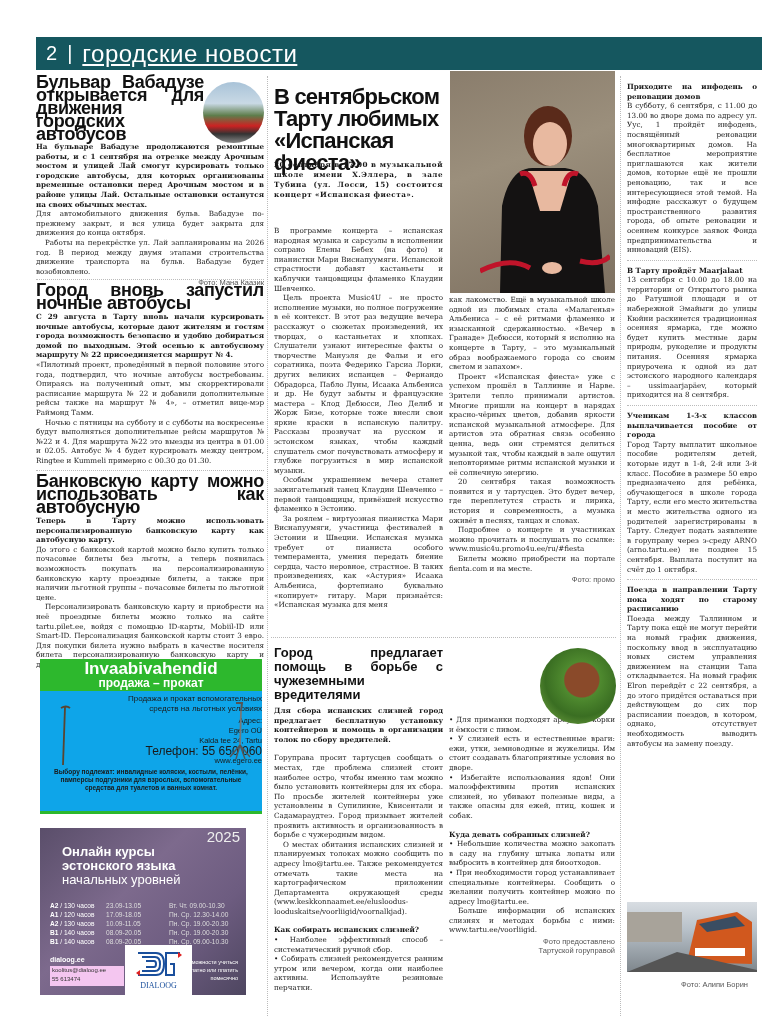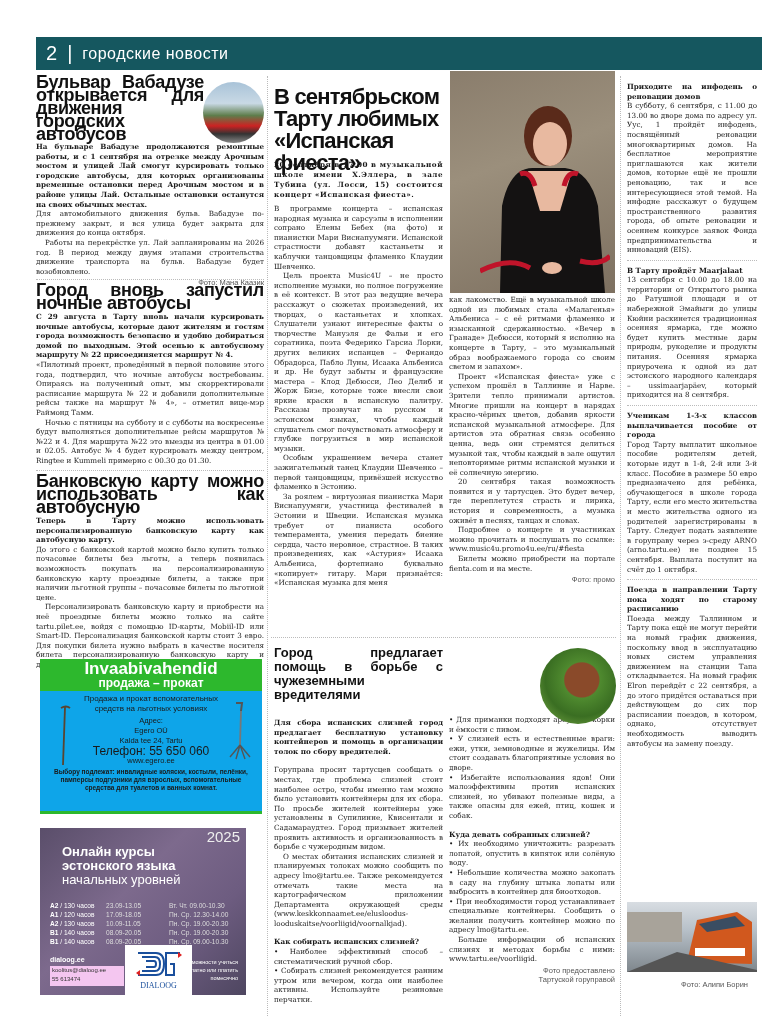--- a/index.html
+++ b/index.html
@@ -1,36 +1,36 @@
 <!DOCTYPE html>
 <html><head>
 <meta charset="utf-8">
 <style>
   html,body{margin:0;padding:0;background:#fff;}
   body{width:767px;height:1024px;position:relative;overflow:hidden;font-family:"DejaVu Serif",serif;color:#1a1a1a;}
   .header{position:absolute;left:36px;top:37px;width:726px;height:33px;background:#15575f;color:#fff;display:flex;align-items:center;}
   .header .num{font-family:"Liberation Sans",sans-serif;font-size:20px;margin-left:10px;}
   .header .bar{font-family:"Liberation Sans",sans-serif;font-size:20px;margin:0 10px;font-weight:300;}
-  .header .sec{font-family:"Liberation Sans",sans-serif;font-size:16px;letter-spacing:0.5px;}
+  .header .sec{font-family:"Liberation Sans",sans-serif;font-size:24px;letter-spacing:0.5px;text-decoration:underline;}
   .col{position:absolute;font-size:7.2px;line-height:9.6px;text-align:justify;}
   .col p{margin:0;}
   .ind{text-indent:9px;}
   .hl{font-family:"Liberation Sans",sans-serif;font-weight:bold;font-stretch:condensed;color:#111;}
   .h1{font-size:18px;line-height:13px;letter-spacing:-0.3px;}
   .big{font-size:22px;line-height:22px;letter-spacing:-0.8px;}
   .credit{font-family:"Liberation Sans",sans-serif;font-size:7.5px;color:#555;text-align:right;margin-top:2px;}
   .b{font-weight:bold;}
   .divider{position:absolute;border-left:1px dotted #bbb;}
   .hdivider{position:absolute;border-top:1px dotted #bbb;}
   .circle{border-radius:50%;overflow:hidden;}
   .ad1{position:absolute;left:40px;top:659px;width:222px;height:155px;background:#0ea5e9;font-family:"Liberation Sans",sans-serif;text-align:center;}
   .ad1 .top{background:#2db82d;color:#fff;height:32px;}
   .ad1 .t1{font-size:17px;font-weight:bold;line-height:19px;}
   .ad1 .t2{font-size:12px;font-weight:bold;line-height:11px;}
-  .ad1 .line{font-size:8px;line-height:10px;}
+  .ad1 .line{font-size:8px;line-height:10px;text-align:right;}
   .ad1 .small{font-size:6.5px;line-height:8px;}
   .ad1 .bot{position:absolute;left:0;bottom:0;width:100%;height:3px;background:#2db82d;}
   .ad2{position:absolute;left:40px;top:828px;width:206px;height:167px;background:linear-gradient(135deg,#5a4e6a,#7d6a8d 40%,#6d5c80 70%,#4e4660);color:#fff;font-family:"Liberation Sans",sans-serif;overflow:hidden;}
   .ad2 .yr{position:absolute;right:6px;top:0px;font-size:15px;color:#eee;}
   .ad2 .tt{position:absolute;left:22px;top:17px;font-size:13px;font-weight:bold;line-height:14px;}
   .ad2 .tt3{font-weight:normal;}
   .ad2 .row{position:absolute;left:10px;font-size:6.6px;line-height:9px;width:200px;}
   .ad2 .row span{display:inline-block;}
   .ad2 .lvl{width:56px;}
   .ad2 .dt{width:63px;color:#ddd;}
@@ -133,21 +133,21 @@
 
 <div class="divider" style="left:267px;top:76px;height:940px;"></div>
 
 <div style="position:absolute;left:274px;top:86px;width:170px;">
   <div class="hl big">В сентябрьском</div>
   <div class="hl big">Тарту любимых</div>
   <div class="hl big">«Испанская фиеста»</div>
 </div>
 <div class="col" style="left:274px;top:160px;width:169px;">
   <p class="b" style="letter-spacing:0.5px;line-height:10px;">20 сентября в 17.00 в музыкальной школе имени Х.Эллера, в зале Тубина (ул. Лосси, 15) состоится концерт «Испанская фиеста».</p>
-  <p style="margin-top:4px;">В программе концерта – испанская народная музыка и сарсуэлы в исполнении сопрано Елены Бебех (на фото) и пианистки Мари Виснапуумяги. Испанской страстности добавят кастаньеты и каблучки танцовщицы фламенко Клаудии Шевченко.</p>
+  <p style="margin-top:26px;">В программе концерта – испанская народная музыка и сарсуэлы в исполнении сопрано Елены Бебех (на фото) и пианистки Мари Виснапуумяги. Испанской страстности добавят кастаньеты и каблучки танцовщицы фламенко Клаудии Шевченко.</p>
   <p class="ind">Цель проекта Music4U – не просто исполнение музыки, но полное погружение в её контекст. В этот раз ведущие вечера расскажут о сюжетах произведений, их творцах, о кастаньетах и хлопках. Слушатели узнают интересные факты о творчестве Мануэля де Фальи и его соратника, поэта Федерико Гарсиа Лорки, других великих испанцев – Фернандо Обрадорса, Пабло Луны, Исаака Альбениса и др. Не будут забыты и французские мастера – Клод Дебюсси, Лео Делиб и Жорж Бизе, которые тоже внесли свои яркие краски в испанскую палитру. Рассказы прозвучат на русском и эстонском языках, чтобы каждый слушатель смог почувствовать атмосферу и глубже погрузиться в мир испанской музыки.</p>
   <p class="ind">Особым украшением вечера станет зажигательный танец Клаудии Шевченко – первой танцовщицы, привёзшей искусство фламенко в Эстонию.</p>
   <p class="ind">За роялем – виртуозная пианистка Мари Виснапуумяги, участница фестивалей в Эстонии и Швеции. Испанская музыка требует от пианиста особого темперамента, умения передать биение сердца, часто неровное, страстное. В таких произведениях, как «Астурия» Исаака Альбениса, фортепиано буквально «копирует» гитару. Мари признаётся: «Испанская музыка для меня</p>
 </div>
 
 <div class="photo-singer">
   <svg class="figure" viewBox="0 0 130 197">
     <ellipse cx="68" cy="40" rx="24" ry="30" fill="#5a2a1a"></ellipse>
     <ellipse cx="70" cy="48" rx="17" ry="22" fill="#e8b9a0"></ellipse>
     <path d="M20 197 L22 110 Q30 70 55 72 L85 72 Q110 75 118 110 L125 197 Z" fill="#141212"></path>
@@ -166,34 +166,33 @@
   <p class="ind">20 сентября такая возможность появится и у тартусцев. Это будет вечер, где переплетутся страсть и лирика, история и современность, а музыка оживёт в песнях, танцах и словах.</p>
   <p class="ind">Подробнее о концерте и участниках можно прочитать и послушать по ссылке: www.music4u.promo4u.ee/ru/#fiesta</p>
   <p class="ind">Билеты можно приобрести на портале fienta.com и на месте.</p>
   <div class="credit">Фото: промо</div>
 </div>
 
 <div class="hdivider" style="left:271px;top:637px;width:345px;"></div>
 
 <div class="col" style="left:274px;top:646px;width:169px;">
   <div class="hl" style="font-size:13px;line-height:14px;">Город предлагает помощь в борьбе с чужеземными вредителями</div>
-  <p class="b" style="margin-top:16px;">Для сбора испанских слизней город предлагает бесплатную установку контейнеров и помощь в организации толок по сбору вредителей.</p>
+  <p class="b" style="margin-top:4px;">Для сбора испанских слизней город предлагает бесплатную установку контейнеров и помощь в организации толок по сбору вредителей.</p>
   <p style="margin-top:9px;">Горуправа просит тартусцев сообщать о местах, где проблема слизней стоит наиболее остро, чтобы именно там можно было установить контейнеры для их сбора. По просьбе жителей контейнеры уже установлены в Супилиннe, Квисентали и Садамараудтеэ. Город призывает жителей проявить активность и организованность в борьбе с чужеродным видом.</p>
   <p class="ind">О местах обитания испанских слизней и планируемых толоках можно сообщить по адресу lmo@tartu.ee. Также рекомендуется отмечать такие места на картографическом приложении Департамента окружающей среды (www.keskkonnaamet.ee/elusloodus-looduskaitse/voorliigid/voornalkjad).</p>
   <p class="b" style="margin-top:9px;">Как собирать испанских слизней?</p>
   <p>• Наиболее эффективный способ – систематический ручной сбор.</p>
   <p>• Собирать слизней рекомендуется ранним утром или вечером, когда они наиболее активны. Используйте резиновые перчатки.</p>
 </div>
 
 <div class="col" style="left:449px;top:715px;width:166px;">
   <p>• Для приманки подходят арбузные корки и ёмкости с пивом.</p>
   <p>• У слизней есть и естественные враги: ежи, утки, земноводные и жужелицы. Им стоит создавать благоприятные условия во дворе.</p>
   <p>• Избегайте использования ядов! Они малоэффективны против испанских слизней, но убивают полезные виды, а также опасны для ежей, птиц, кошек и собак.</p>
   <p class="b" style="margin-top:9px;">Куда девать собранных слизней?</p>
-  <p>• Их необходимо уничтожить: разрезать лопатой, опустить в кипяток или солёную воду.</p>
   <p>• Небольшие количества можно закопать в саду на глубину штыка лопаты или выбросить в контейнер для биоотходов.</p>
   <p>• При необходимости город устанавливает специальные контейнеры. Сообщить о желании получить контейнер можно по адресу lmo@tartu.ee.</p>
   <p class="ind">Больше информации об испанских слизнях и методах борьбы с ними: www.tartu.ee/voorliigid.</p>
   <div class="credit" style="line-height:9px;">
     <div>Фото предоставлено</div>
     <div>Тартуской горуправой</div>
   </div>
 </div>
 <div style="position:absolute;left:449px;top:642px;width:166px;height:74px;">
   <div class="col" style="position:absolute;left:0;top:4px;width:95px;">

